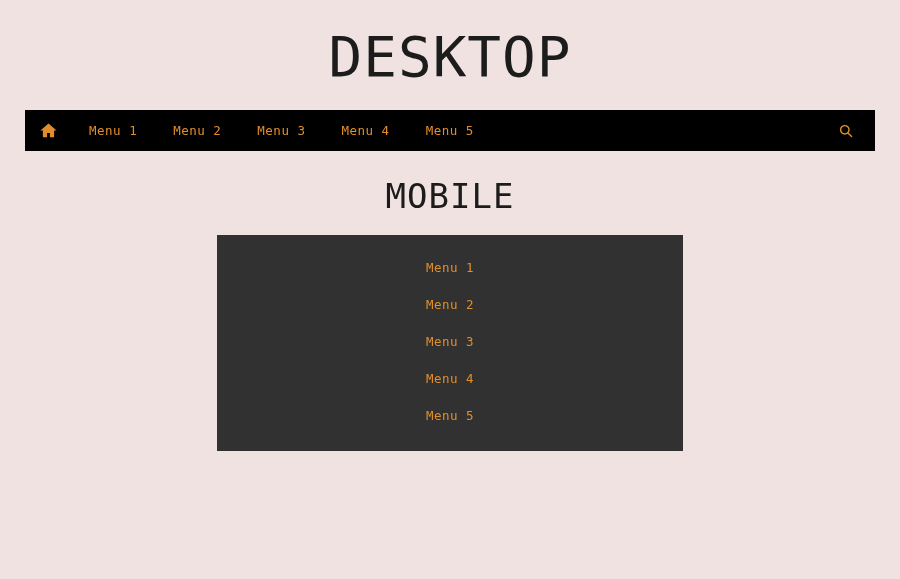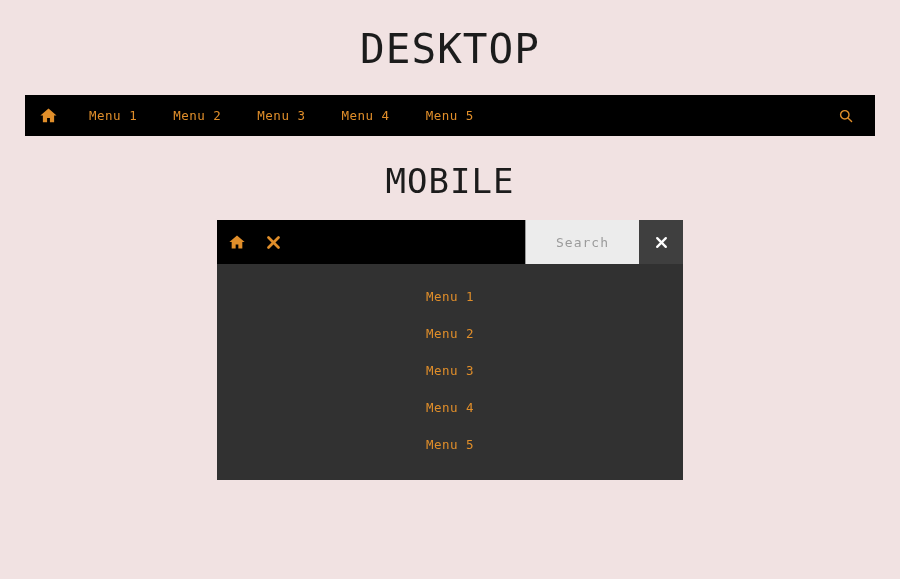--- a/index.html
+++ b/index.html
@@ -20,21 +20,21 @@
   .section-title {
     text-align: center;
     color: #1c1c1c;
     font-family: "DejaVu Sans Mono", monospace;
     font-weight: 400;
     letter-spacing: 1px;
     margin: 0;
     line-height: 1;
   }
   #desktop-title {
-    font-size: 41px;
+    font-size: 56px;
     padding-top: 29px;
   }
   #mobile-title {
     font-size: 34px;
     padding-top: 28px;
   }
 
   
   .desktop-nav-wrap {
     padding: 25px 25px 0 25px;
@@ -178,52 +178,20 @@
         </svg>
       </span>
     </div>
   </nav>
 </div>
 
 <h1 class="section-title" id="mobile-title">MOBILE</h1>
 
 <div class="mobile-wrap">
 
-  <div class="mobile-bar">
-    <div class="mobile-bar-left">
-
-      <div class="mb-icon">
-        <span>
-          <svg class="ico" width="18" height="18" viewBox="0 0 24 24" aria-hidden="true">
-            <path fill="#e08e2a" d="M12 3.2 1.8 12h3.1v8.6h5.3v-5.4h3.6v5.4h5.3V12h3.1L12 3.2z"></path>
-          </svg>
-        </span>
-      </div>
-
-      <div class="mb-icon">
-        <span>
-          <svg class="ico" width="15" height="15" viewBox="0 0 24 24" aria-hidden="true">
-            <line x1="4" y1="4" x2="20" y2="20" stroke="#e08e2a" stroke-width="4.4" stroke-linecap="round"></line>
-            <line x1="20" y1="4" x2="4" y2="20" stroke="#e08e2a" stroke-width="4.4" stroke-linecap="round"></line>
-          </svg>
-        </span>
-      </div>
-    </div>
-
-    <input class="mobile-search" type="text" placeholder="Search" style="">
-
-    <button class="mobile-close-btn">
-      <span>
-        <svg class="ico" width="13" height="13" viewBox="0 0 24 24" aria-hidden="true">
-          <line x1="4" y1="4" x2="20" y2="20" stroke="#ffffff" stroke-width="4.2" stroke-linecap="round"></line>
-          <line x1="20" y1="4" x2="4" y2="20" stroke="#ffffff" stroke-width="4.2" stroke-linecap="round"></line>
-        </svg>
-      </span>
-    </button>
-  </div>
 
   <div class="mobile-dropdown">
     <a class="mobile-item" href="#">Menu 1</a>
     <a class="mobile-item" href="#">Menu 2</a>
     <a class="mobile-item" href="#">Menu 3</a>
     <a class="mobile-item" href="#">Menu 4</a>
     <a class="mobile-item" href="#">Menu 5</a>
   </div>
 </div>
 

